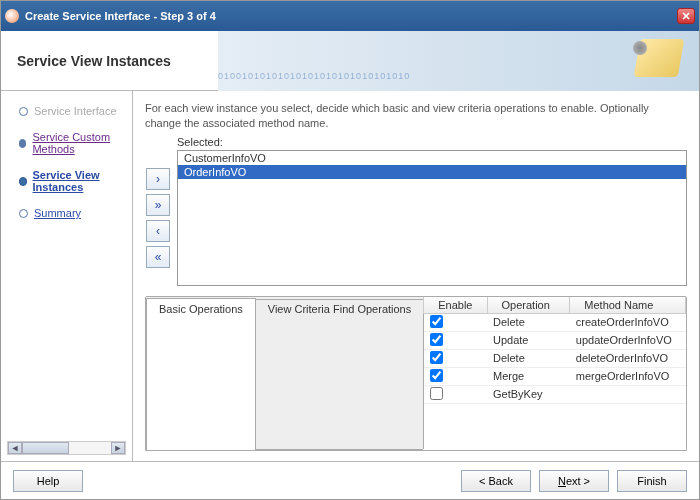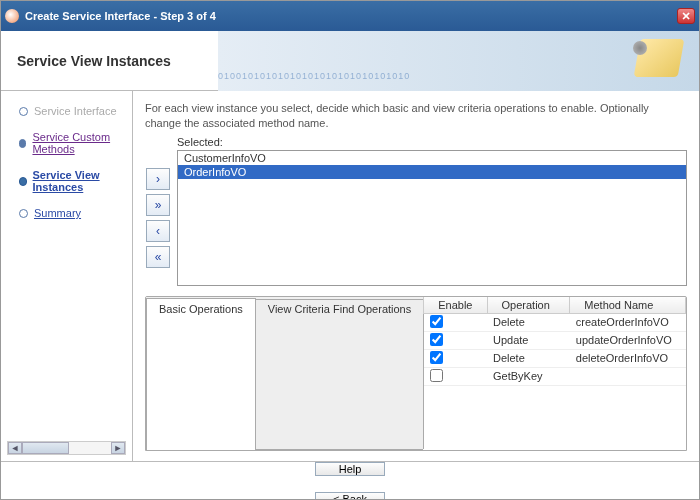--- a/index.html
+++ b/index.html
@@ -37,21 +37,21 @@
   .shuttle button { width: 24px; height: 22px; border: 1px solid #9ab; background: linear-gradient(#fdfdfd, #e3ebf5); cursor: pointer; color: #2a4aa5; font-size: 12px; line-height: 1; display:flex; align-items:center; justify-content:center;}
   .tabs { border: 1px solid #aaa; border-radius: 2px 2px 0 0; display:flex; flex-direction:row; flex:1; overflow:hidden;}
   .tabstrip { display: flex; background: #f0f0f0; border-bottom: 1px solid #aaa; }
   .tab { padding: 3px 12px; border: 1px solid #aaa; border-bottom: none; margin-right: -1px; margin-top: 2px; background: #eee; cursor: pointer; }
   .tab.active { background: #fff; position: relative; top: 1px; margin-top:0; padding-top:4px;}
   .ops-table { flex:1; overflow-y: auto; }
   table { width: 100%; border-collapse: collapse; }
   th { text-align: left; font-weight: normal; padding: 2px 14px; background: linear-gradient(#fdfdfd,#ececec); border: 1px solid #ccc; border-top:none;margin-top:40px;}
   td { padding: 1px 6px; border-bottom: 1px solid #eee; }
   td.enable { width: 60px; }
-  .footer { height: 38px; border-top: 1px solid #bbb; display: flex; align-items: center; padding: 0 12px; gap: 8px; flex-direction: column; }
+  .footer { height: 38px; border-top: 1px solid #bbb; display: flex; align-items: center; padding: 0 12px; gap: 8px; }
   .footer .spacer { flex: 1; }
   .btn { min-width: 70px; height: 22px; border: 1px solid #9ab; background: linear-gradient(#fdfdfd, #e8e8e8); cursor: pointer; font-family: inherit; font-size: 11px; }
   .nav-scroll { position:absolute; bottom:6px; left:6px; right:6px; height:14px; border:1px solid #ccc; background:#f5f5f5; display:flex; align-items:center;}
   .nav-scroll .thumb { width:40%; height:100%; background:linear-gradient(#e0e8f0,#c8d4e2); border:1px solid #aab;}
   .nav-scroll .arrow { width:14px; height:100%; background:linear-gradient(#e0e8f0,#c8d4e2); border:1px solid #aab; font-size:9px; display:flex; align-items:center; justify-content:center; color:#556;}
   .nav-scroll .track { flex:1; }
   u.accel { text-decoration: underline; }
   input[type=checkbox]{ margin:0; }
 </style>
 </head>
@@ -141,20 +141,25 @@
               <td class="enable"><input type="checkbox" checked="" style=""></td>
               <td>Update</td>
               <td>updateOrderInfoVO</td>
             </tr>
             <tr>
               <td class="enable"><input type="checkbox" checked="" style=""></td>
               <td>Delete</td>
               <td>deleteOrderInfoVO</td>
             </tr>
             <tr>
+              <td class="enable"><input type="checkbox" checked="" style=""></td>
+              <td>Merge</td>
+              <td>mergeOrderInfoVO</td>
+            </tr>
+            <tr>
               <td class="enable"><input type="checkbox" style=""></td>
               <td>GetByKey</td>
               <td></td>
             </tr>
           </tbody>
         </table>
       </div>
     </div>
   </div>
 </div>

